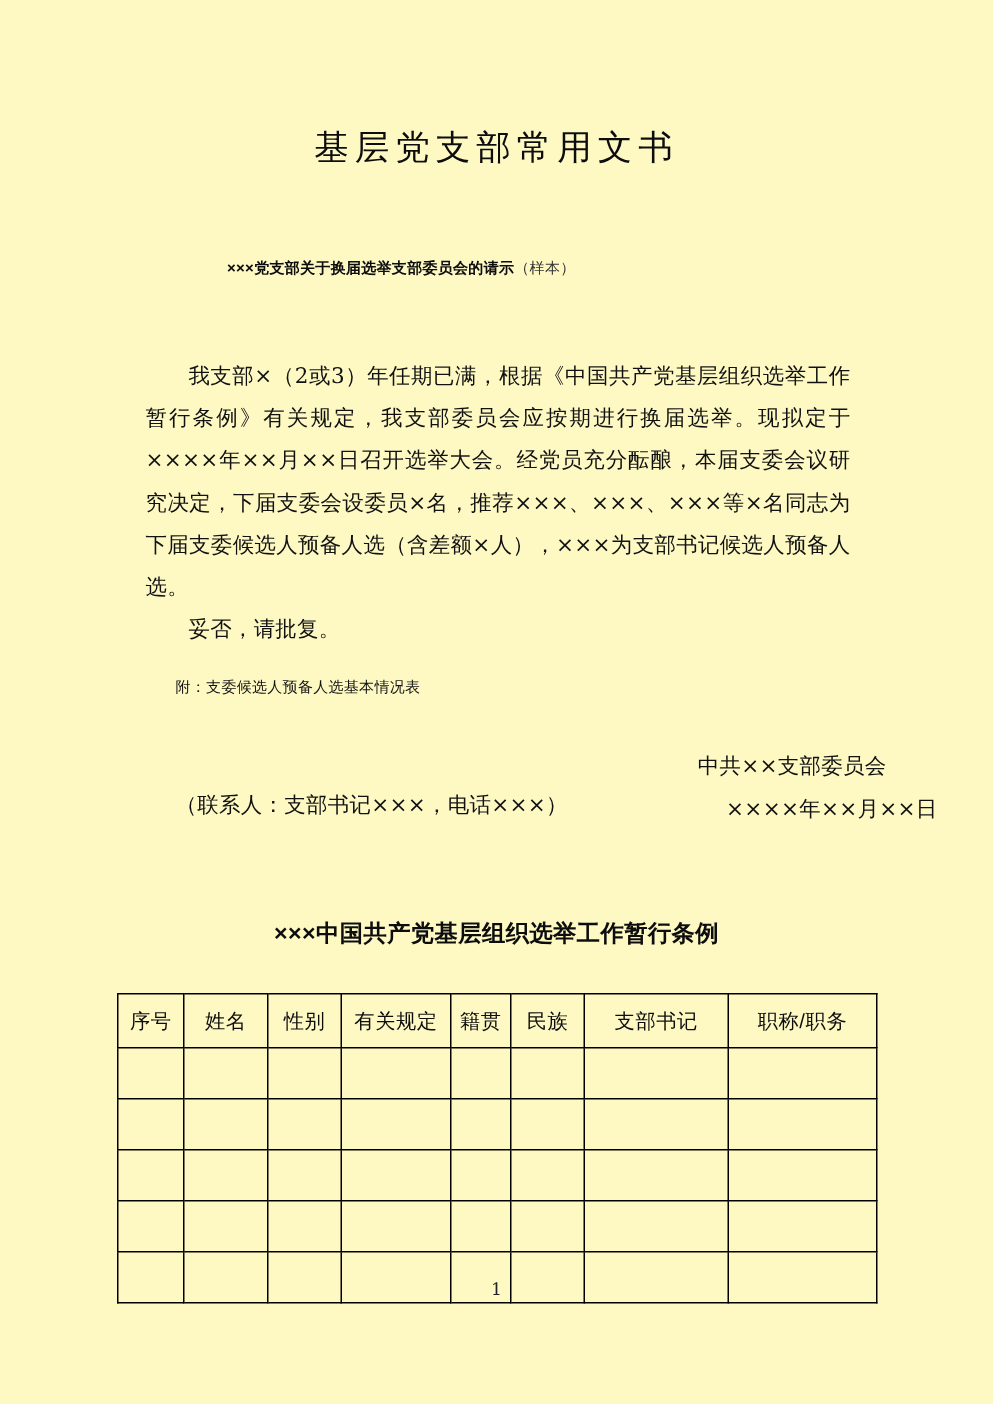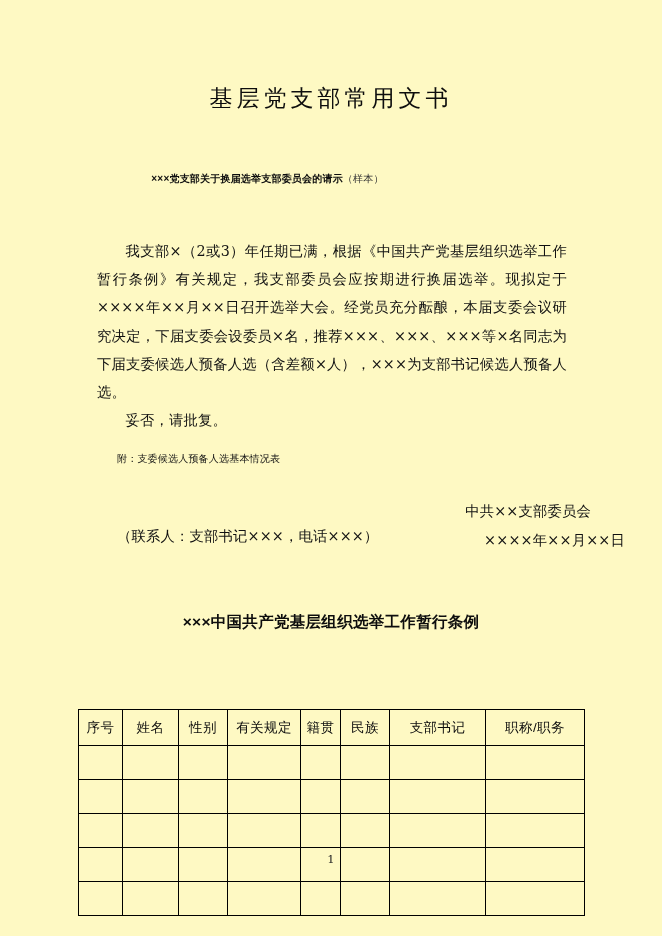--- a/index.html
+++ b/index.html
@@ -138,21 +138,20 @@
   .data-table-wrap {
     position: absolute;
     left: 78px;
     top: 662px;
     width: 506px;
   }
   table.data-table {
     border-collapse: collapse;
     width: 506px;
     table-layout: fixed;
-    margin-top: 47px;
   }
   table.data-table th,
   table.data-table td {
     border: 1px solid #000000;
     height: 33px;
     padding: 0;
     text-align: center;
     vertical-align: middle;
     font-weight: normal;
     font-size: 13.5px;

